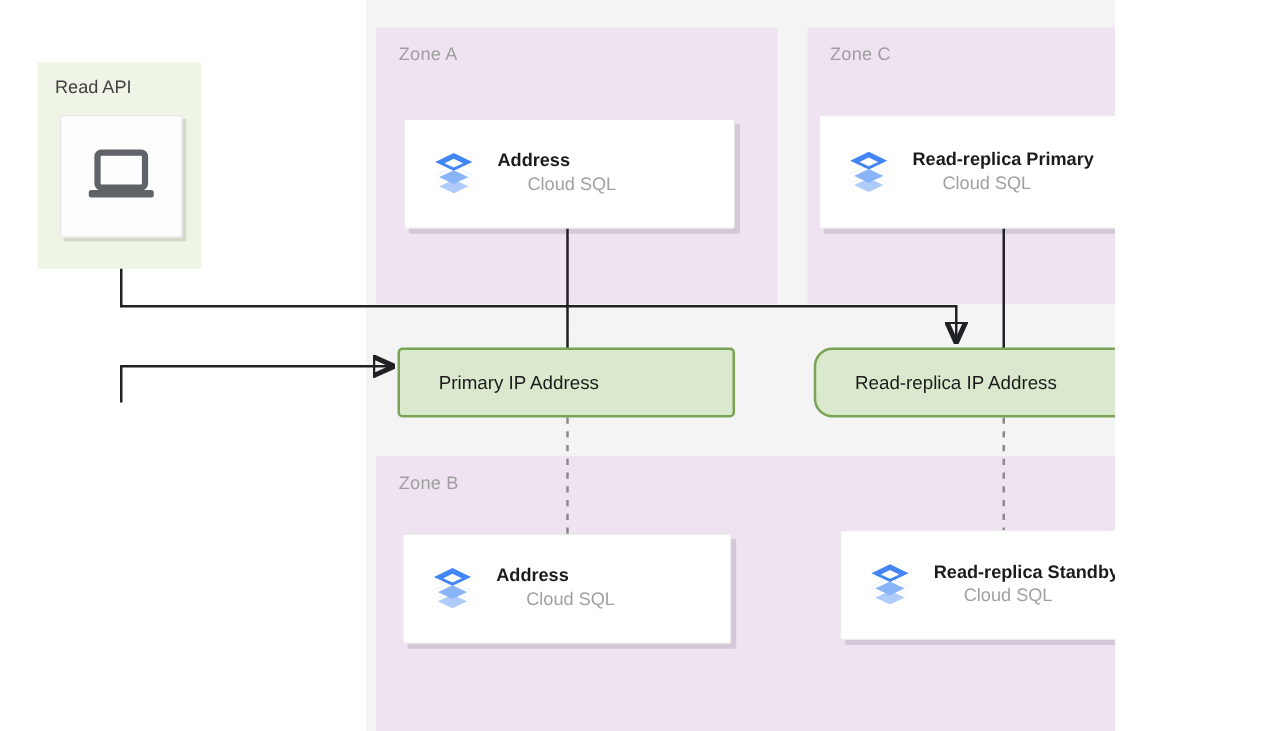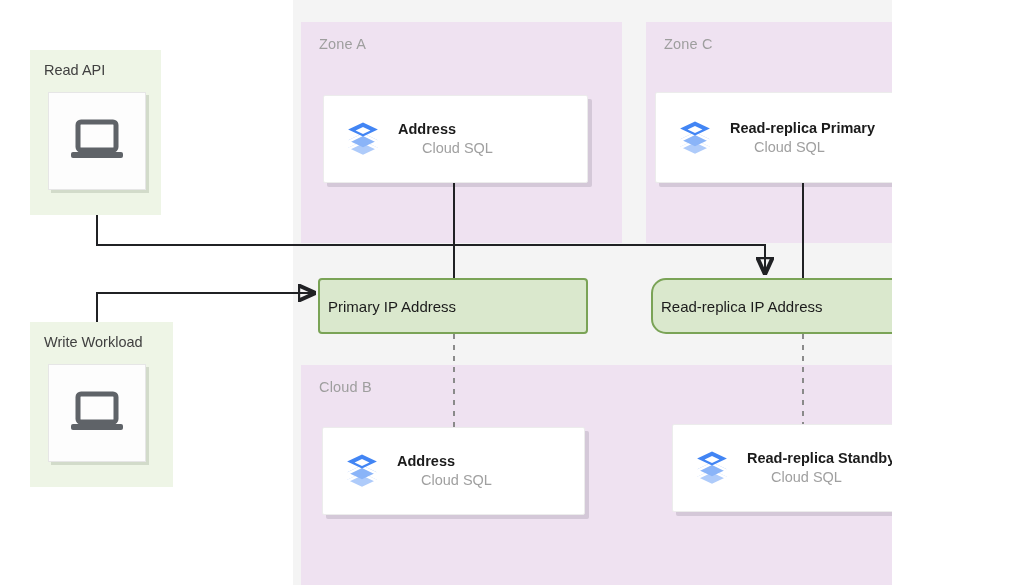--- a/index.html
+++ b/index.html
@@ -94,21 +94,21 @@
 
   
   .ip-box {
     position: absolute;
     background: #dae8cd;
     border: 2.5px solid #7aa356;
     border-radius: 4px;
     display: flex;
     align-items: center;
     box-sizing: border-box;
-    padding-left: 8px;
+    padding-left: 31px;
     font-size: 15px;
     color: #1b1b1b;
     white-space: nowrap;
   }
 
   
   .conn {
     position: absolute;
     overflow: visible;
     pointer-events: none;
@@ -135,42 +135,33 @@
 
   <div class="zone" style="left:301px; top:22px; width:321px; height:221px;">
     <div class="zone-label">Zone A</div>
   </div>
 
   <div class="zone" style="left:646px; top:22px; width:358px; height:221px;">
     <div class="zone-label">Zone C</div>
   </div>
 
   <div class="zone" style="left:301px; top:365px; width:703px; height:220px;">
-    <div class="zone-label">Cloud B</div>
+    <div class="zone-label">Zone B</div>
   </div>
 
   <div class="workload" style="left:30px; top:50px; width:131px; height:165px;">
     <div class="workload-label">Read API</div>
     <div class="laptop-tile" style="left:18px; top:42px; width:96px; height:96px;">
       <svg width="56" height="46" viewBox="0 0 56 46">
         <rect x="9" y="4" width="38" height="28" rx="3" ry="3" fill="none" stroke="#5f6368" stroke-width="5"></rect>
         <rect x="2" y="34" width="52" height="6" rx="2" ry="2" fill="#5f6368"></rect>
       </svg>
     </div>
   </div>
 
-  <div class="workload" style="left:30px; top:322px; width:143px; height:165px;">
-    <div class="workload-label">Write Workload</div>
-    <div class="laptop-tile" style="left:18px; top:42px; width:96px; height:96px;">
-      <svg width="56" height="46" viewBox="0 0 56 46">
-        <rect x="9" y="4" width="38" height="28" rx="3" ry="3" fill="none" stroke="#5f6368" stroke-width="5"></rect>
-        <rect x="2" y="34" width="52" height="6" rx="2" ry="2" fill="#5f6368"></rect>
-      </svg>
-    </div>
-  </div>
 
   <div class="svc-card" style="left:323px; top:95px; width:265px; height:88px;">
     <svg class="svc-icon" viewBox="0 0 40 46">
       <polygon points="20,25 38,33.5 20,42 2,33.5" fill="#aecbfa"></polygon>
       <polygon points="20,28.5 38,37 38,33.5 20,25 2,33.5 2,37" fill="#ffffff"></polygon>
       <polygon points="20,16 38,24.5 20,33 2,24.5" fill="#8ab4f8"></polygon>
       <polygon points="20,19.5 38,28 38,24.5 20,16 2,24.5 2,28" fill="#ffffff"></polygon>
       <polygon points="20,3 38,11.5 20,20 2,11.5" fill="#4285f4"></polygon>
       <polygon points="20,8.5 29,12.8 20,17 11,12.8" fill="#ffffff"></polygon>
     </svg>

